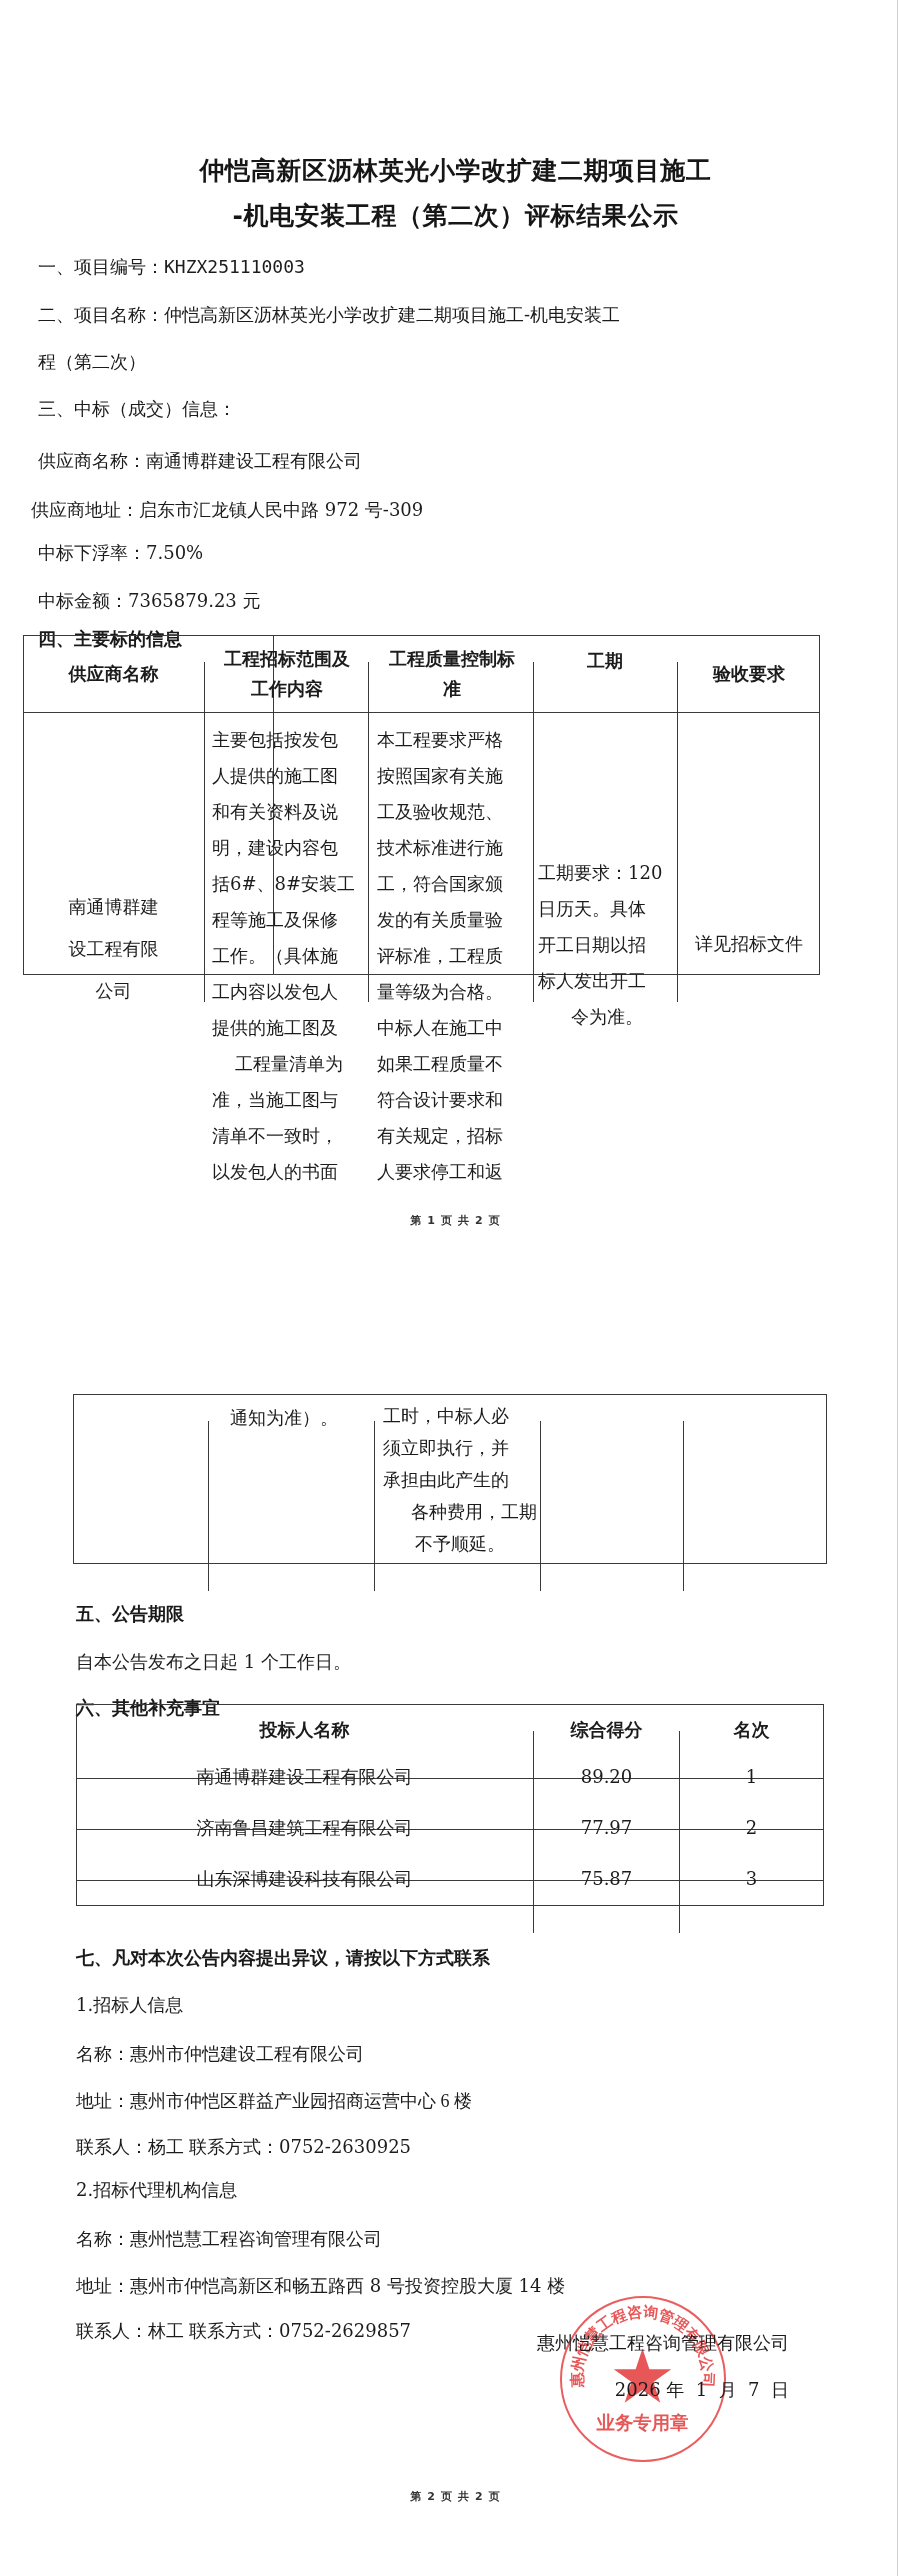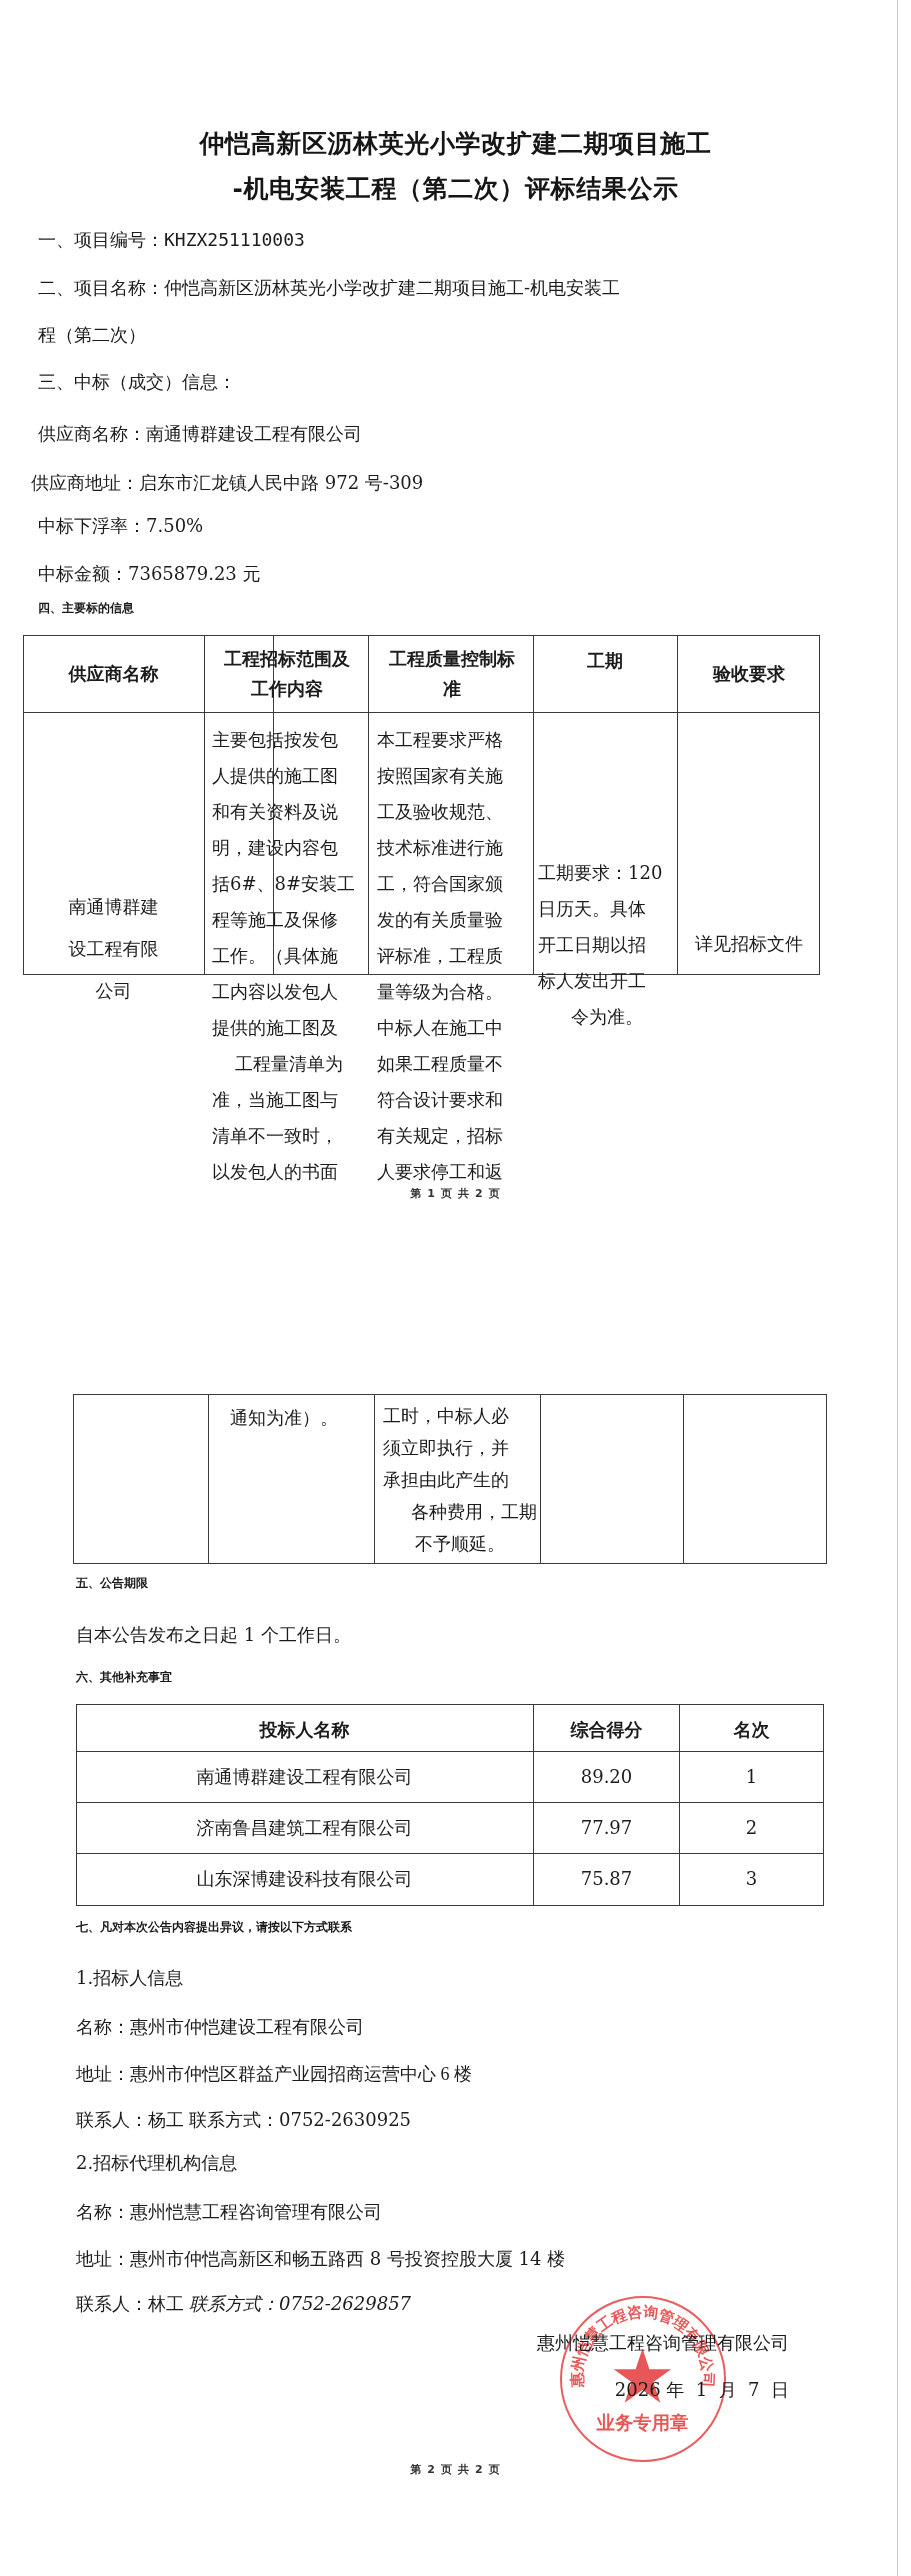--- a/index.html
+++ b/index.html
@@ -16,42 +16,42 @@
       color: #1a1a1a;
     }
     .page-edge {
       position: absolute;
       top: 0;
       right: 13.8px;
       width: 0.6px;
       height: 2576px;
       background: #cfcfcf;
     }
-    .abs { position: absolute; }
+    .abs { position: absolute; margin-top: 27px; }
     .title {
       left: 0;
       width: 911px;
       text-align: center;
       font-family: "DejaVu Sans", "Liberation Sans", sans-serif;
       font-weight: bold;
       font-size: 25px;
       letter-spacing: 0.6px;
       color: #161616;
     }
     .line {
       left: 76px;
       font-size: 18px;
       white-space: nowrap;
       color: #1c1c1c;
     }
     .heading {
       left: 38px;
       font-family: "DejaVu Sans", "Liberation Sans", sans-serif;
       font-weight: bold;
-      font-size: 12px;
+      font-size: 18px;
       white-space: nowrap;
     }
     table.grid {
       position: absolute;
       border-collapse: collapse;
       table-layout: fixed;
     }
     .footer {
       left: 0;
       width: 911px;
@@ -293,21 +293,21 @@
 <div class="abs line" style="top:1966px;">1.招标人信息</div>
 <div class="abs line" style="top:2015px;">名称：惠州市仲恺建设工程有限公司</div>
 <div class="abs line" style="top:2062px;font-family:Liberation Serif, serif;">地址：惠州市仲恺区群益产业园招商运营中心 6 楼</div>
 <div class="abs line" style="top:2108px;">联系人：杨工</div>
 <div class="abs line" style="left:189px; top:2108px;">联系方式：0752-2630925</div>
 
 <div class="abs line" style="top:2151px;">2.招标代理机构信息</div>
 <div class="abs line" style="top:2200px;">名称：惠州恺慧工程咨询管理有限公司</div>
 <div class="abs line" style="top:2247px;">地址：惠州市仲恺高新区和畅五路西 8 号投资控股大厦 14 楼</div>
 <div class="abs line" style="top:2292px;">联系人：林工</div>
-<div class="abs line" style="left:189px; top:2292px;font-style:italic;">联系方式：0752-2629857</div>
+<div class="abs line" style="left:189px; top:2292px;">联系方式：0752-2629857</div>
 
 <div class="stamp">
   <svg width="161" height="161" viewBox="0 0 280 280">
     <defs>
       <path id="arcPath" d="M 40 170 A 105 105 0 1 1 240 170" fill="none"></path>
     </defs>
     <text font-size="26" fill="rgba(226,40,40,0.78)" font-family="DejaVu Sans, sans-serif" font-weight="bold">
       <textPath href="#arcPath" startOffset="4%">惠州恺慧工程咨询管理有限公司</textPath>
     </text>
     <polygon points="140,88 152,124 190,124 159,146 171,182 140,160 109,182 121,146 90,124 128,124" fill="rgba(226,40,40,0.78)"></polygon>

